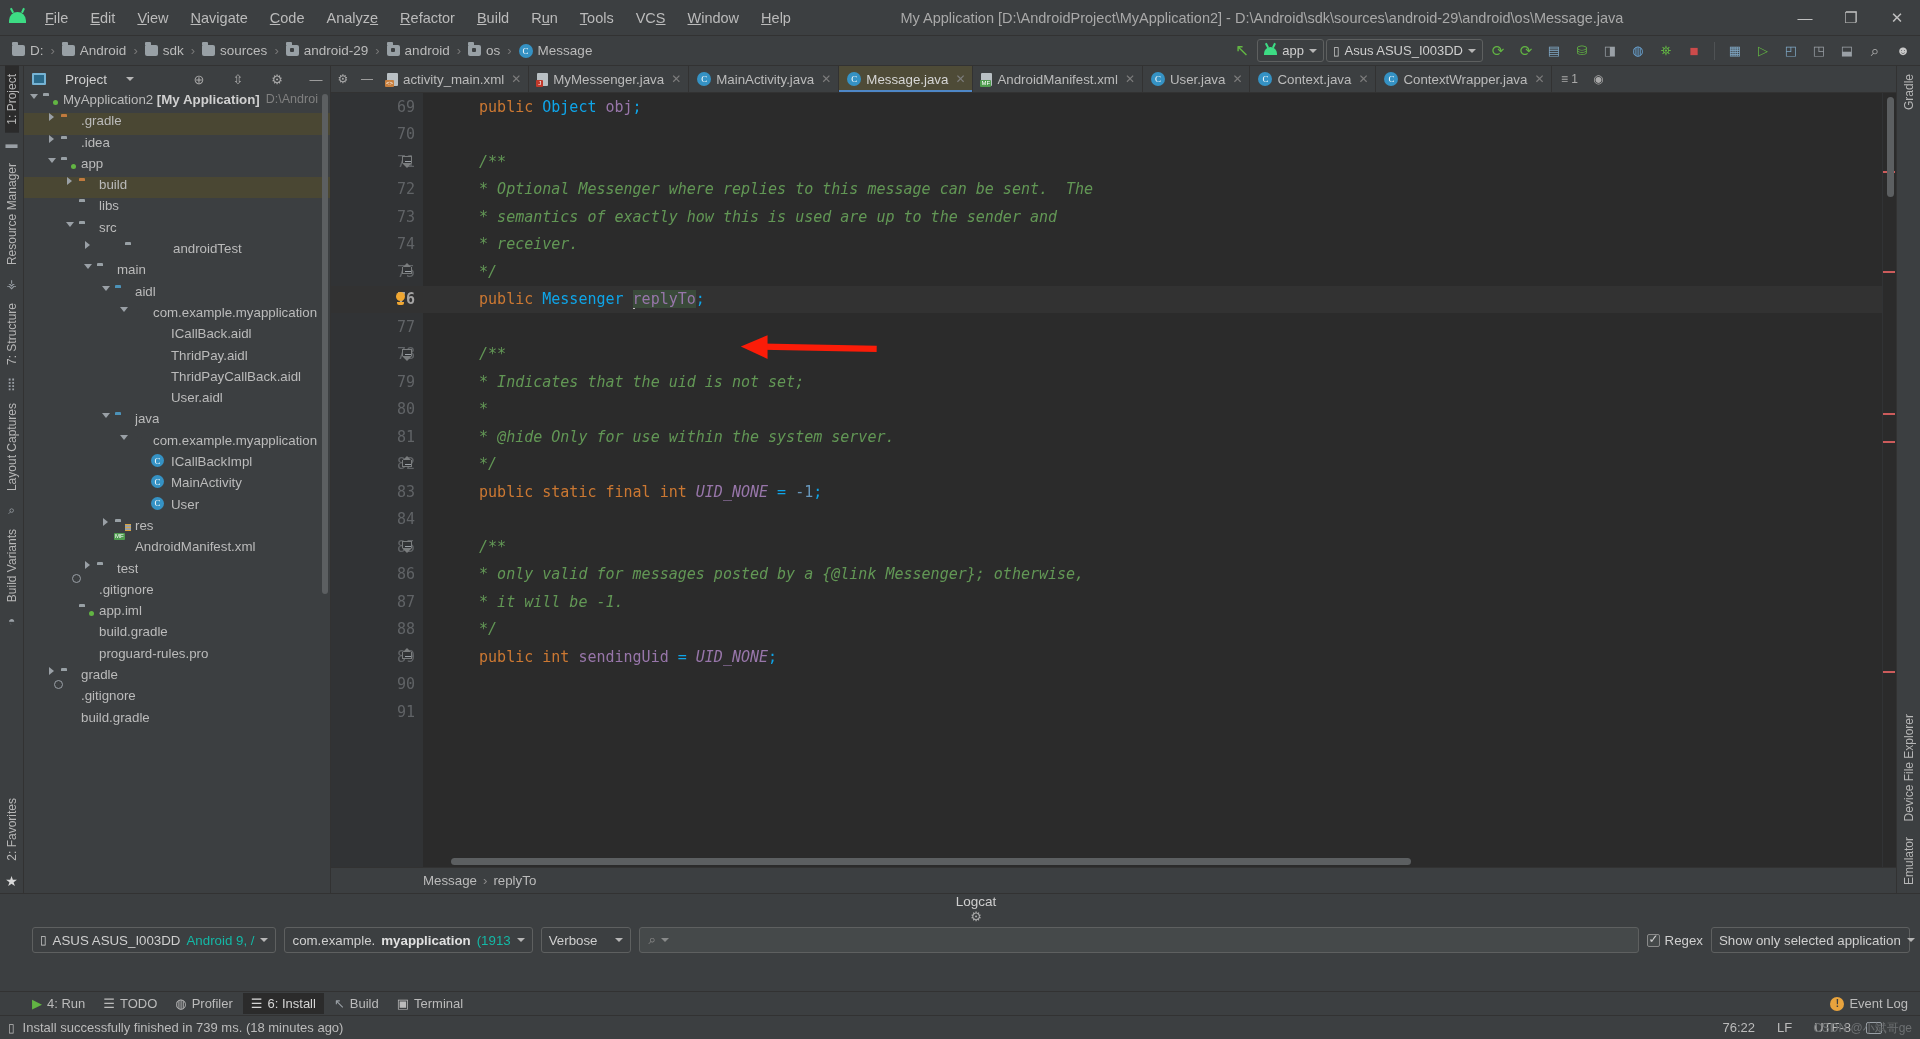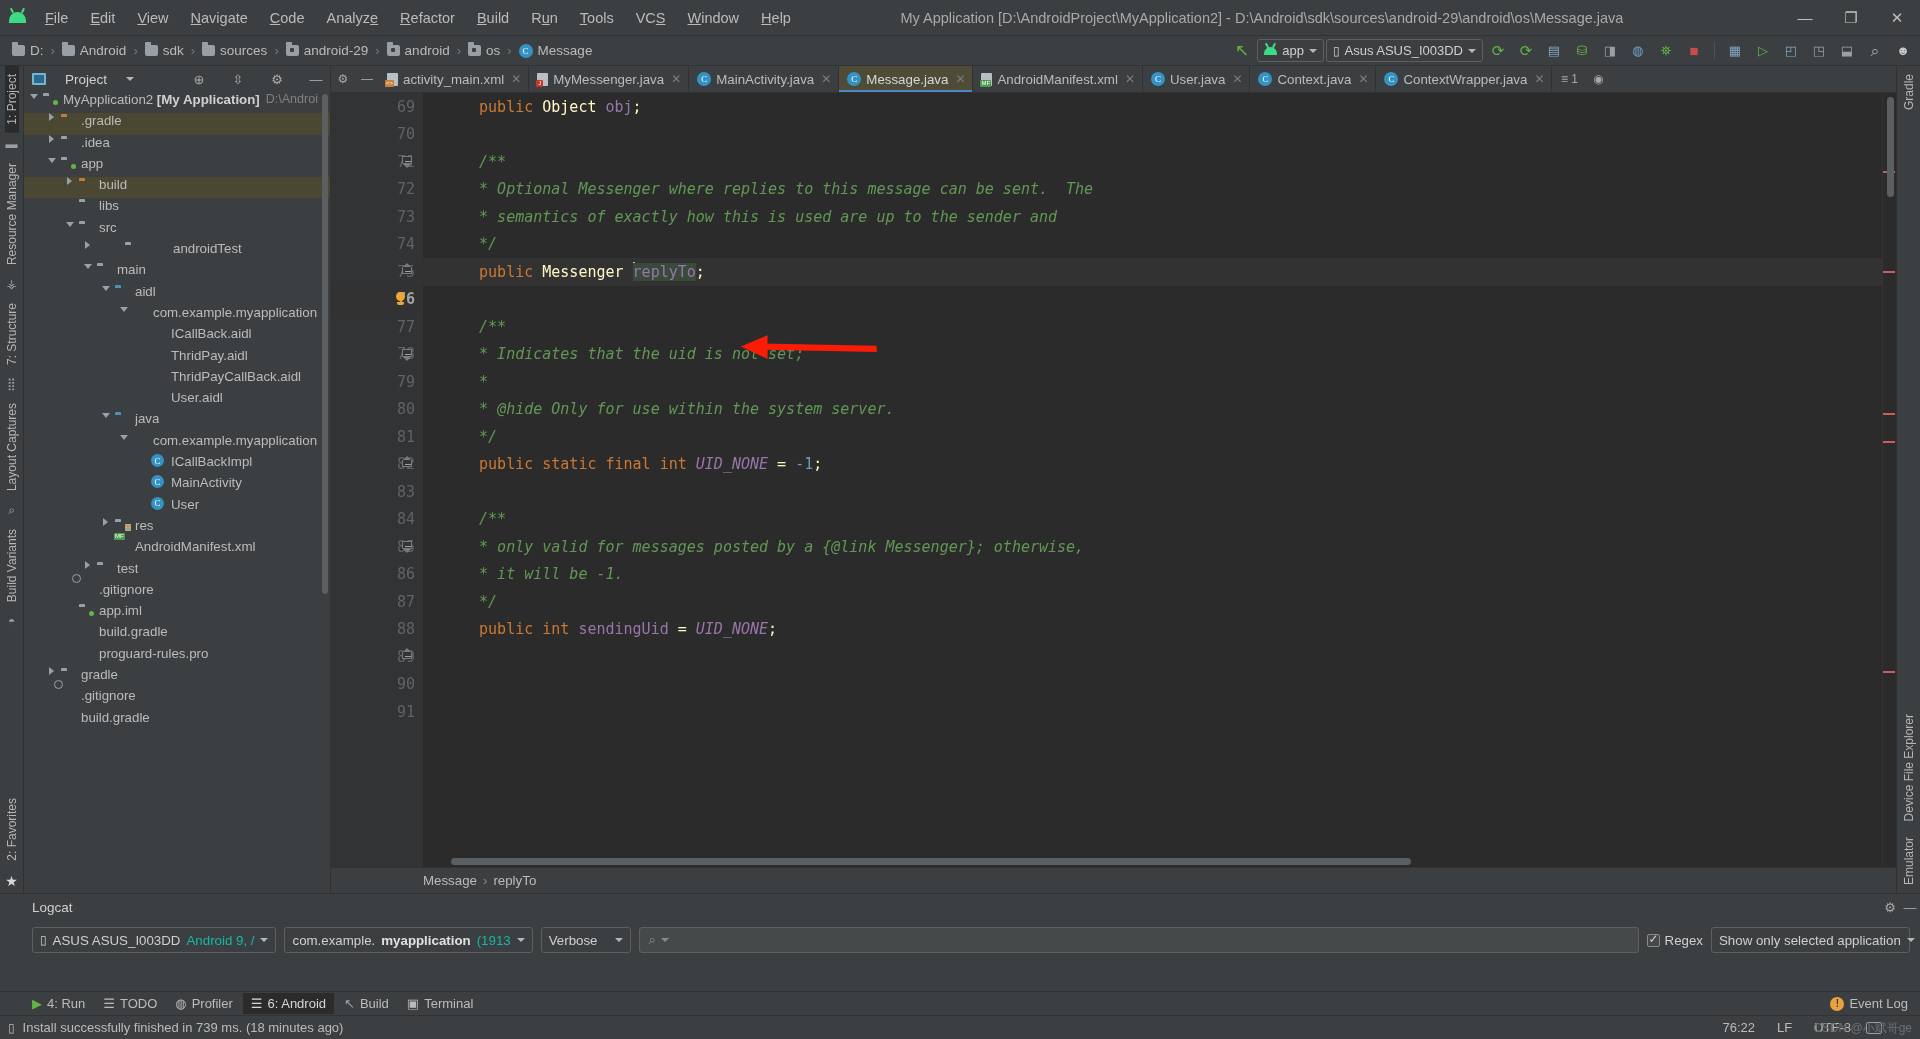--- a/index.html
+++ b/index.html
@@ -156,21 +156,21 @@
   .bulb .b { width:9px;height:9px;border-radius:50%;background:#f0a732; margin:0 auto;}
   .bulb .s { width:7px;height:3px;background:#f0a732;margin:1px auto 0;border-radius:0 0 2px 2px;}
 
   .codearea { flex:1; position:relative; overflow:hidden; background:#2b2b2b;
               font-family:"DejaVu Sans Mono", monospace; font-size:15px; }
   .cline { height:27.5px; display:flex; align-items:center; white-space:pre;
            padding-left:38px; color:#a9b7c6; }
   .cline.cur { background:#323232; }
   .kw { color:#cc7832; }
   .cmt { color:#629755; font-style:italic; }
-  .typ { color:#fef9c3; }
+  .typ { color:#0ea5e9; }
   .fld2 { color:#9876aa; }
   .stat { color:#9876aa; font-style:italic; }
   .num { color:#6897bb; }
   .hlt { background:#3a4a3a; }
   .caret-bar { display:inline-block; width:2px; height:19px; background:#c0c0c0;
                vertical-align:middle; margin-right:-2px; }
 
   .arrow-svg { position:absolute; pointer-events:none; }
 
   .hscroll-wrap { position:absolute; left:92px; right:20px; bottom:0; height:12px; }
@@ -187,21 +187,21 @@
   .edcrumb .sep2 { color:#8a8a8a; }
 
   
   .rrail { width:24px; flex:0 0 24px; background:#3c3f41; display:flex; flex-direction:column;
            align-items:center; border-left:1px solid #323232; }
 
   
   .logcat { flex:0 0 98px; background:#3c3f41; display:flex; flex-direction:column;
             border-top:1px solid #323232; }
   .lc-title { height:27px; display:flex; align-items:center; padding-left:32px; font-size:13.5px;
-              color:#cfcfcf; }
+              color:#cfcfcf;flex-direction:column; }
   .lc-title-sp { flex:1; }
   .lc-tools { height:38px; display:flex; align-items:center; gap:8px; padding-left:32px; padding-right:10px;}
   .lc-combo { height:26px; display:flex; align-items:center; gap:6px; padding:0 7px;
               border:1px solid #5e6060; border-radius:3px; font-size:13.3px; color:#cfcfcf;
               white-space:nowrap; background:#3c3f41; }
   .lc-combo .dim { color:#14b8a6; }
   .lc-combo .bold { font-weight:bold; color:#e0e0e0; }
   .lc-search { flex:1; height:26px; border:1px solid #5e6060; border-radius:3px; display:flex;
                align-items:center; padding:0 8px; gap:5px; color:#8a8a8a; font-size:13.3px;
                background:#45494a; }
@@ -620,20 +620,21 @@
             <div class="gline">89</div>
             <div class="gline">90</div>
             <div class="gline">91</div>
           </div>
         <div class="codearea" id="codearea">
             <div class="cline"><span>  </span><span class="kw">public </span><span class="typ">Object</span><span class="fld2"> obj</span><span class="typ">;</span></div>
             <div class="cline"></div>
             <div class="cline"><span>  </span><span class="cmt">/**</span></div>
             <div class="cline"><span>  </span><span class="cmt">* Optional Messenger where replies to this message can be sent.  The</span></div>
             <div class="cline"><span>  </span><span class="cmt">* semantics of exactly how this is used are up to the sender and</span></div>
+            <div class="cline"><span>  </span><span class="cmt">* receiver.</span></div>
             <div class="cline"><span>  </span><span class="cmt">*/</span></div>
             <div class="cline cur"><span>  </span><span class="kw">public </span><span class="typ">Messenger</span><span class="typ"> </span><span class="caret-bar"></span><span class="fld2 hlt">replyTo</span><span class="typ">;</span></div>
             <div class="cline"></div>
             <div class="cline"><span>  </span><span class="cmt">/**</span></div>
             <div class="cline"><span>  </span><span class="cmt">* Indicates that the uid is not set;</span></div>
             <div class="cline"><span>  </span><span class="cmt">*</span></div>
             <div class="cline"><span>  </span><span class="cmt">* </span><span class="cmt tag">@hide</span><span class="cmt"> Only for use within the system server.</span></div>
             <div class="cline"><span>  </span><span class="cmt">*/</span></div>
             <div class="cline"><span>  </span><span class="kw">public static final </span><span class="kw">int</span><span class="typ"> </span><span class="stat">UID_NONE</span><span class="typ"> = </span><span class="num">-1</span><span class="typ">;</span></div>
             <div class="cline"></div>
@@ -725,21 +726,21 @@
     <div class="btab">
         <span>☰</span>
         <span>TODO</span>
       </div>
     <div class="btab">
         <span>◍</span>
         <span>Profiler</span>
       </div>
     <div class="btab active">
         <span>☰</span>
-        <span>6: Android</span>
+        <span>6: Install</span>
       </div>
     <div class="btab">
         <span style="color:#9aa0a6;">↖</span>
         <span>Build</span>
       </div>
     <div class="btab">
         <span>▣</span>
         <span>Terminal</span>
       </div>
     <div class="btabs-sp"></div>

